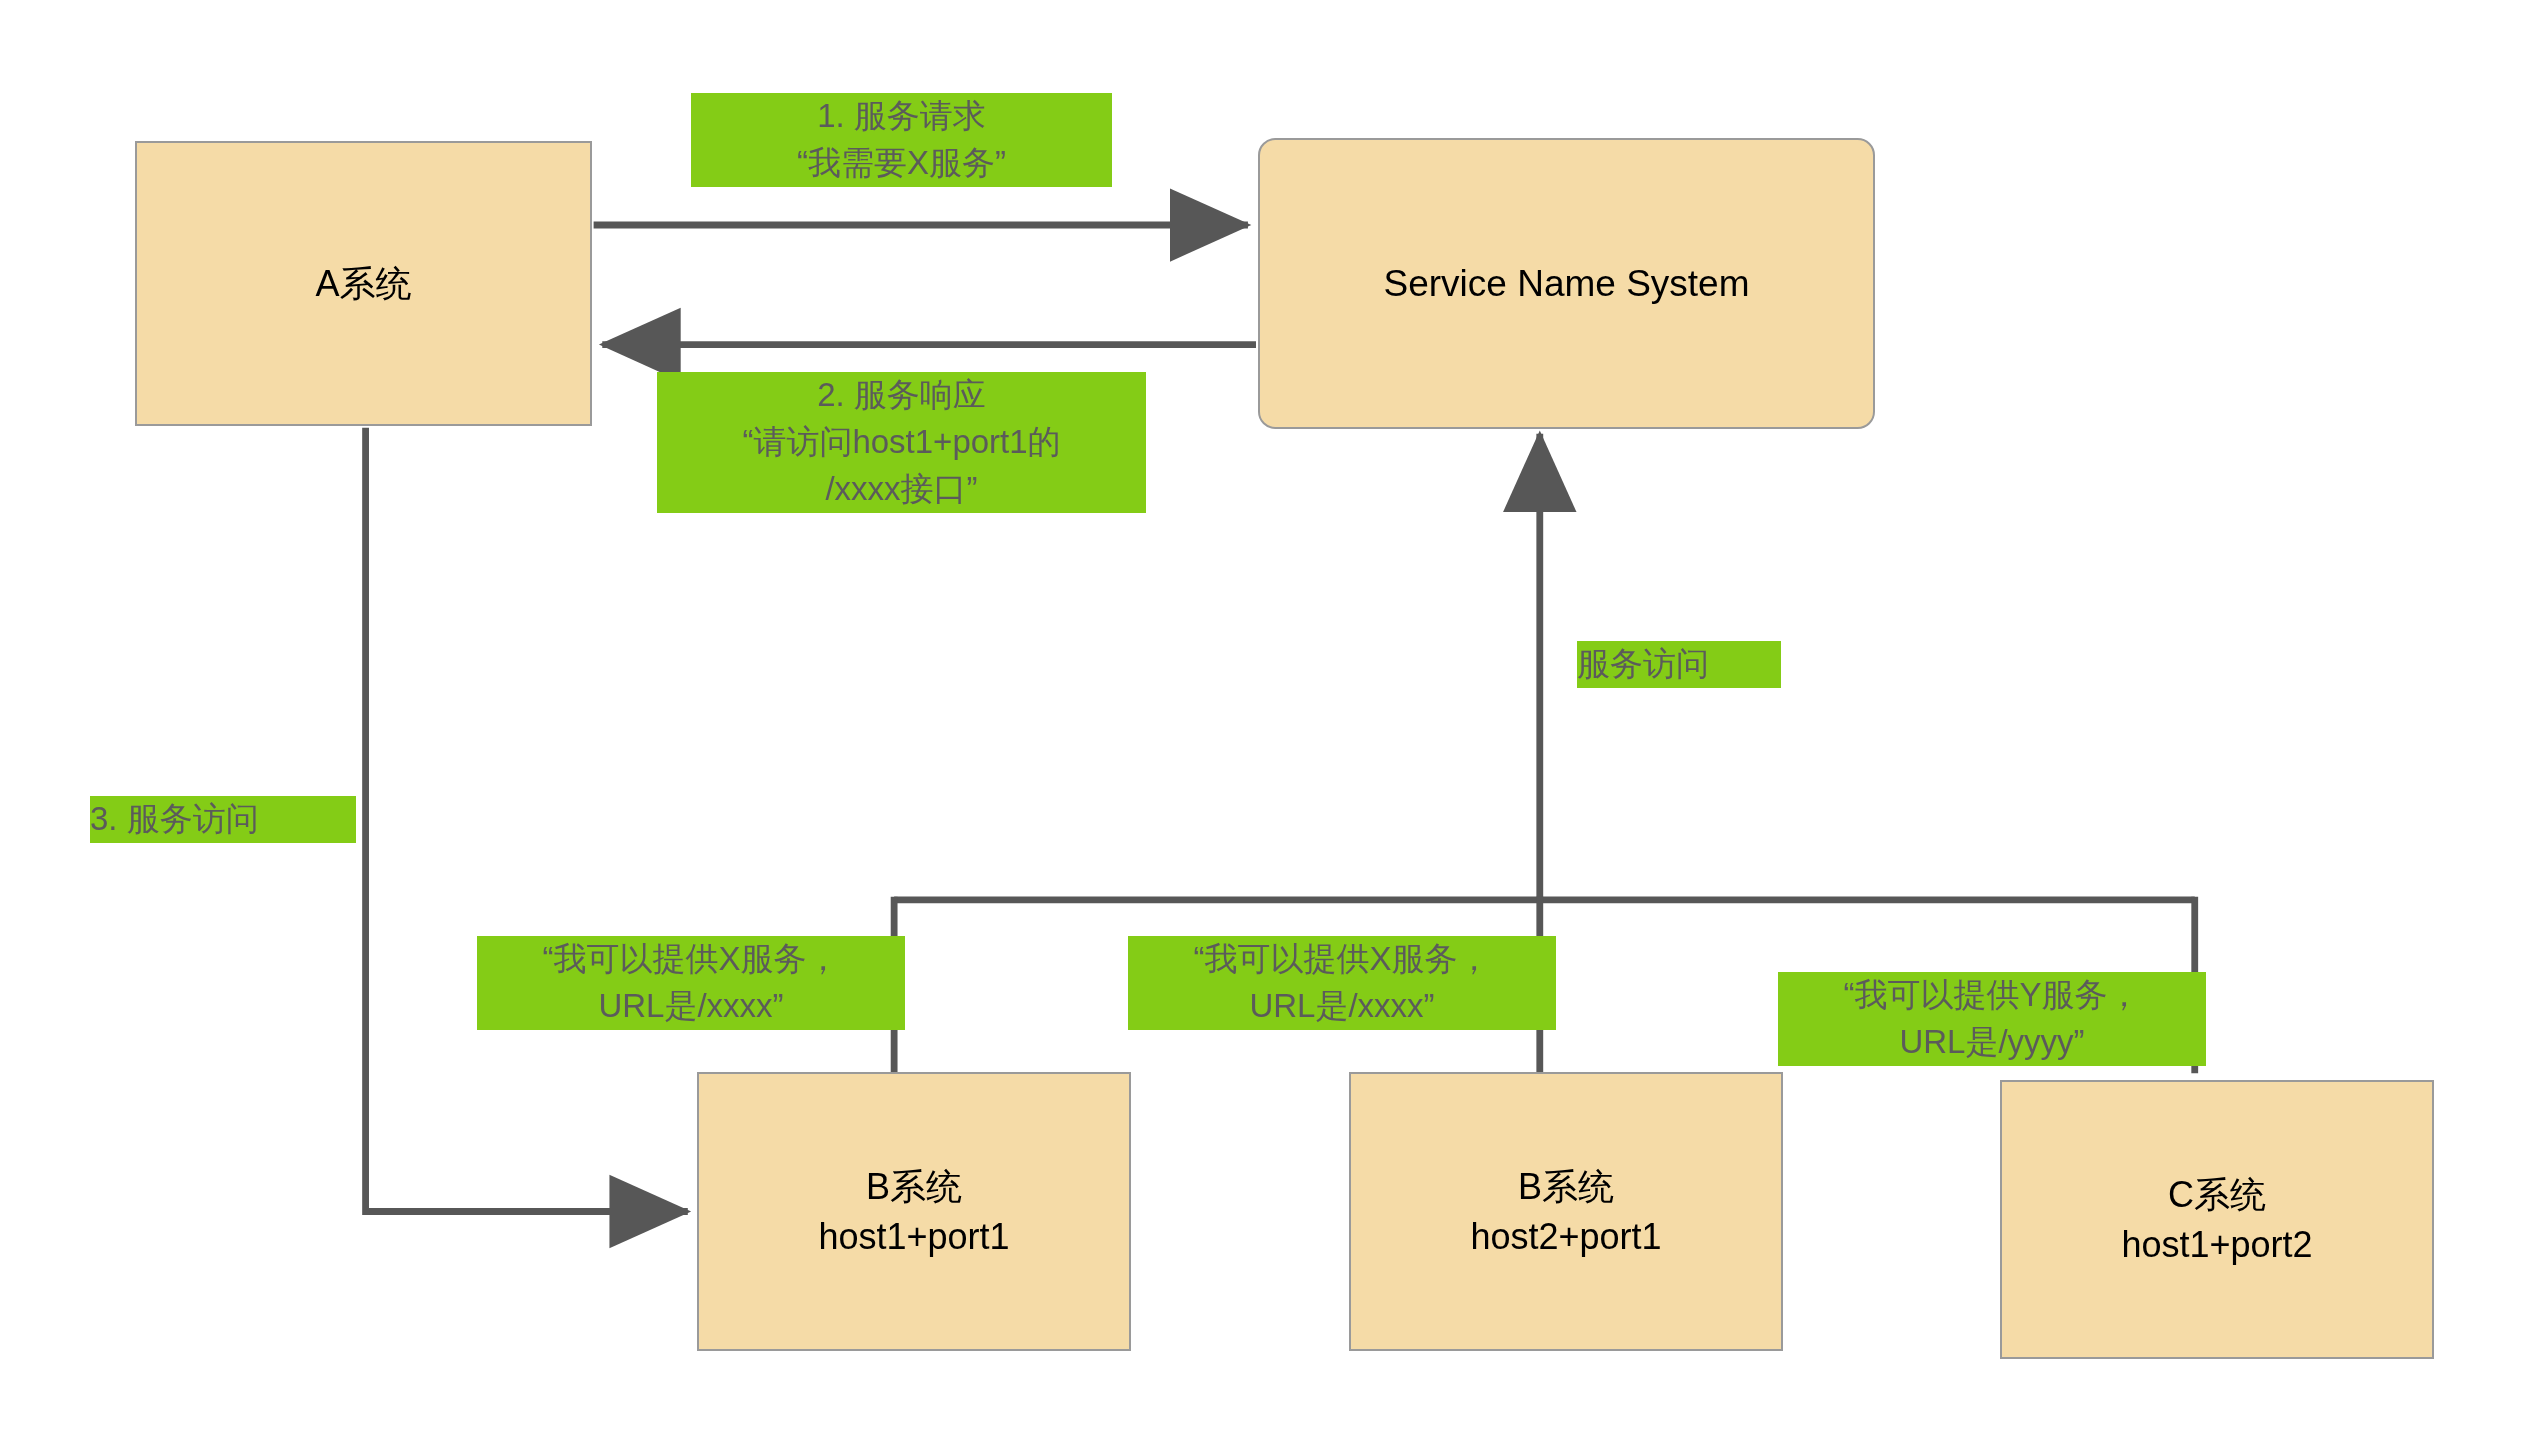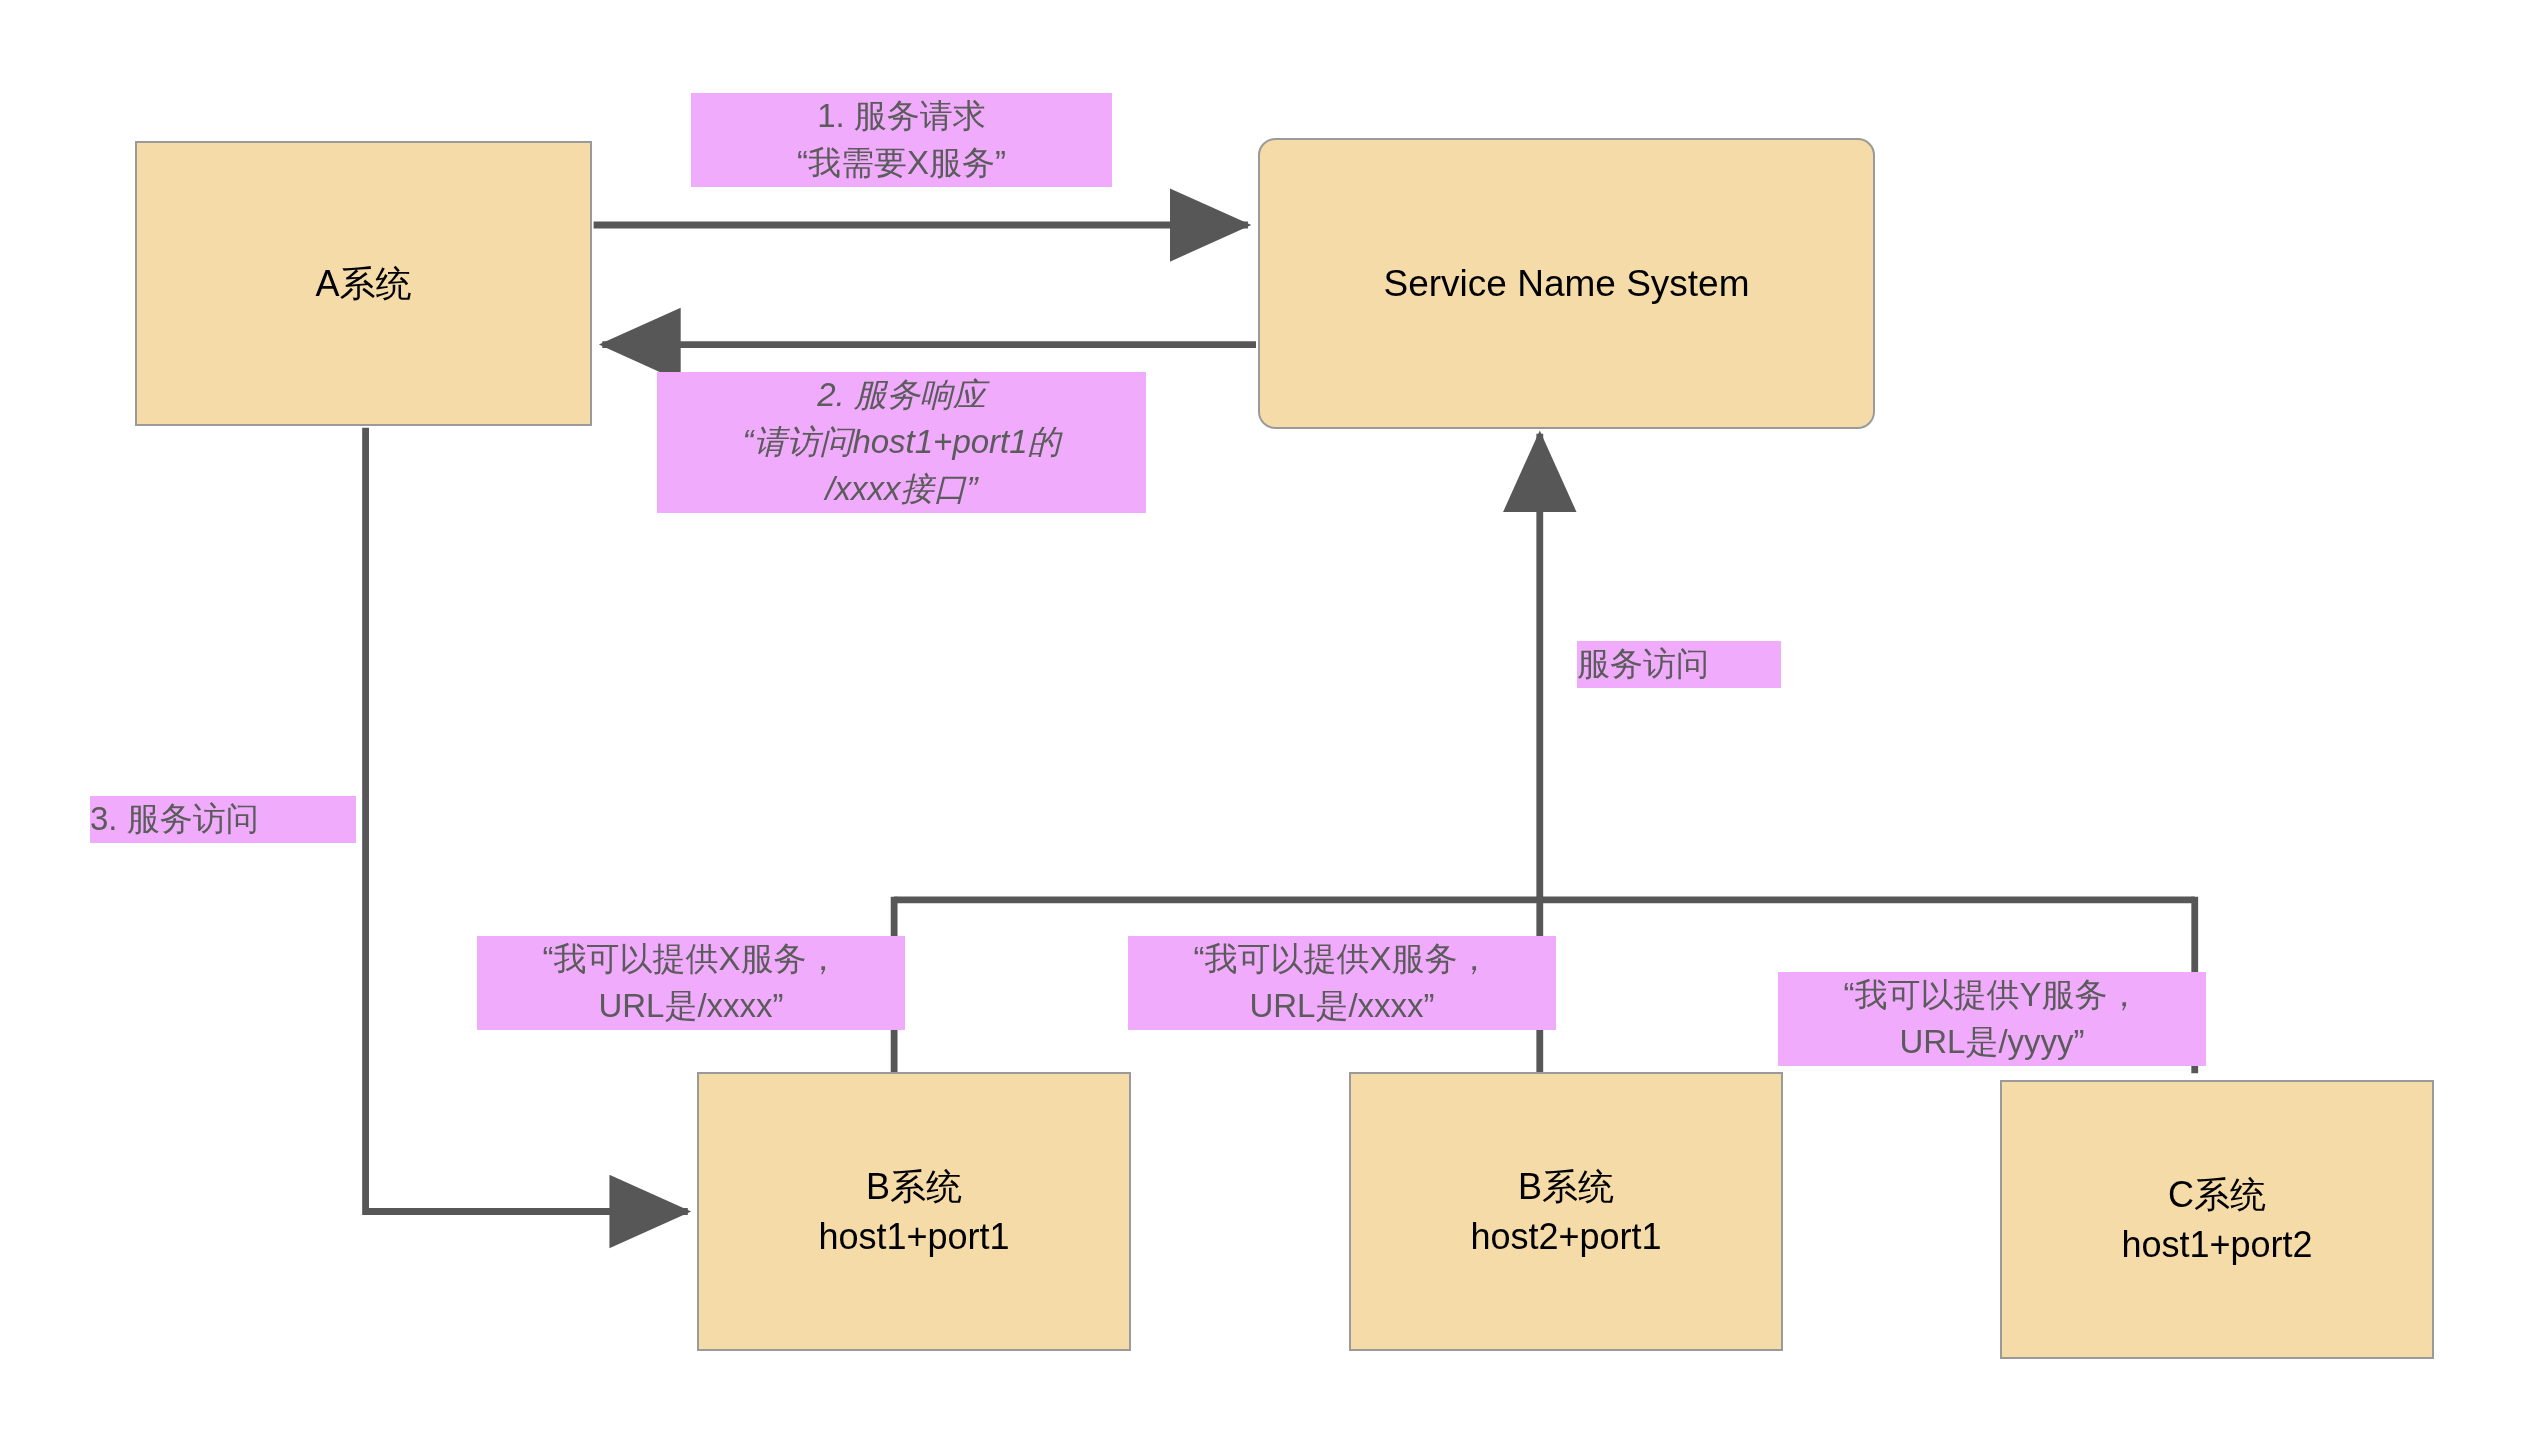--- a/index.html
+++ b/index.html
@@ -45,25 +45,25 @@
   .node-b2     { left: 1349px; top: 1072px; width: 434px;  height: 279px;  font-size: 36px; }
   .node-c1     { left: 2000px; top: 1072px; width: 434px;  height: 279px;  font-size: 36px; margin-top: 8px; }
 
   .edge-label {
     position: absolute;
     color: #5B5B5B;
     font-size: 33px;
     line-height: 1.42;
     text-align: center;
     white-space: pre-line;
-    background: #f0abfc;
+    background: #84cc16;
     pointer-events: none;
   }
   .lbl-req   { left: 691px; top: 93px;  width: 421px; }
-  .lbl-resp  { left: 657px; top: 372px;  width: 489px; font-style: italic; }
+  .lbl-resp  { left: 657px; top: 372px;  width: 489px; }
   .lbl-reg   { left: 1577px; top: 641px; width: 204px; text-align: left; }
   .lbl-acc   { left: 90px;  top: 796px; width: 266px; text-align: left; }
   .lbl-p1    { left: 477px;  top: 936px; width: 428px; }
   .lbl-p2    { left: 1128px; top: 936px; width: 428px; }
   .lbl-p3    { left: 1778px; top: 972px; width: 428px; }
 </style>
 </head>
 <body>
 
 <div id="canvas">

